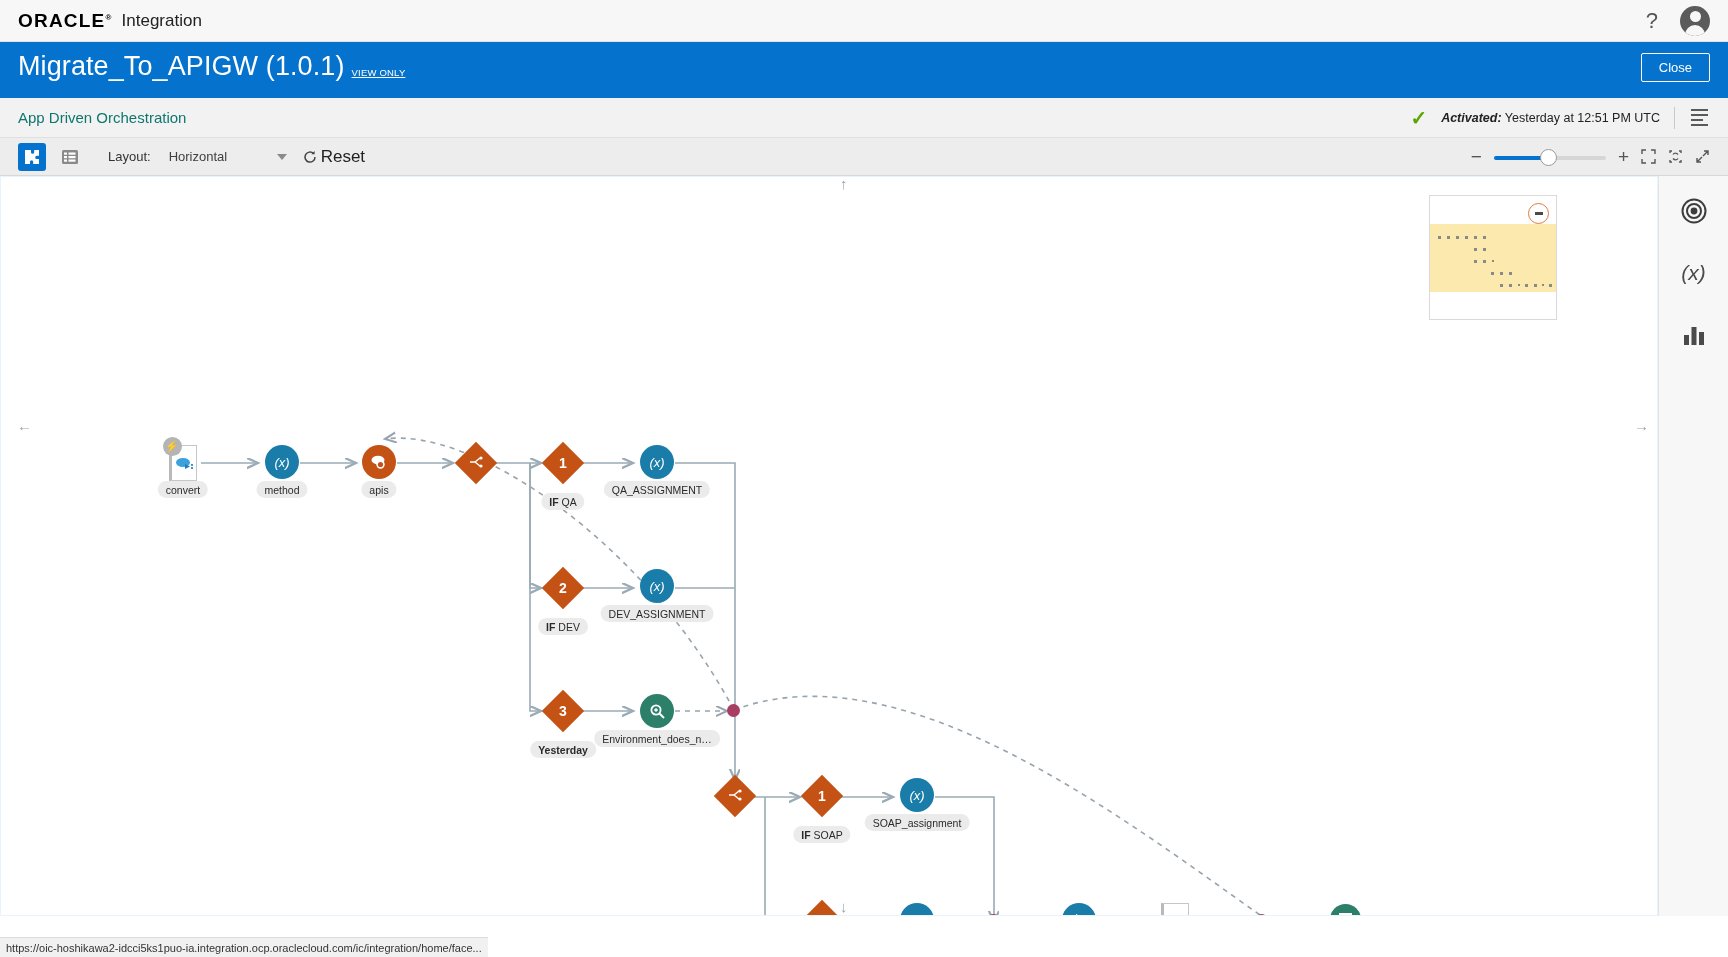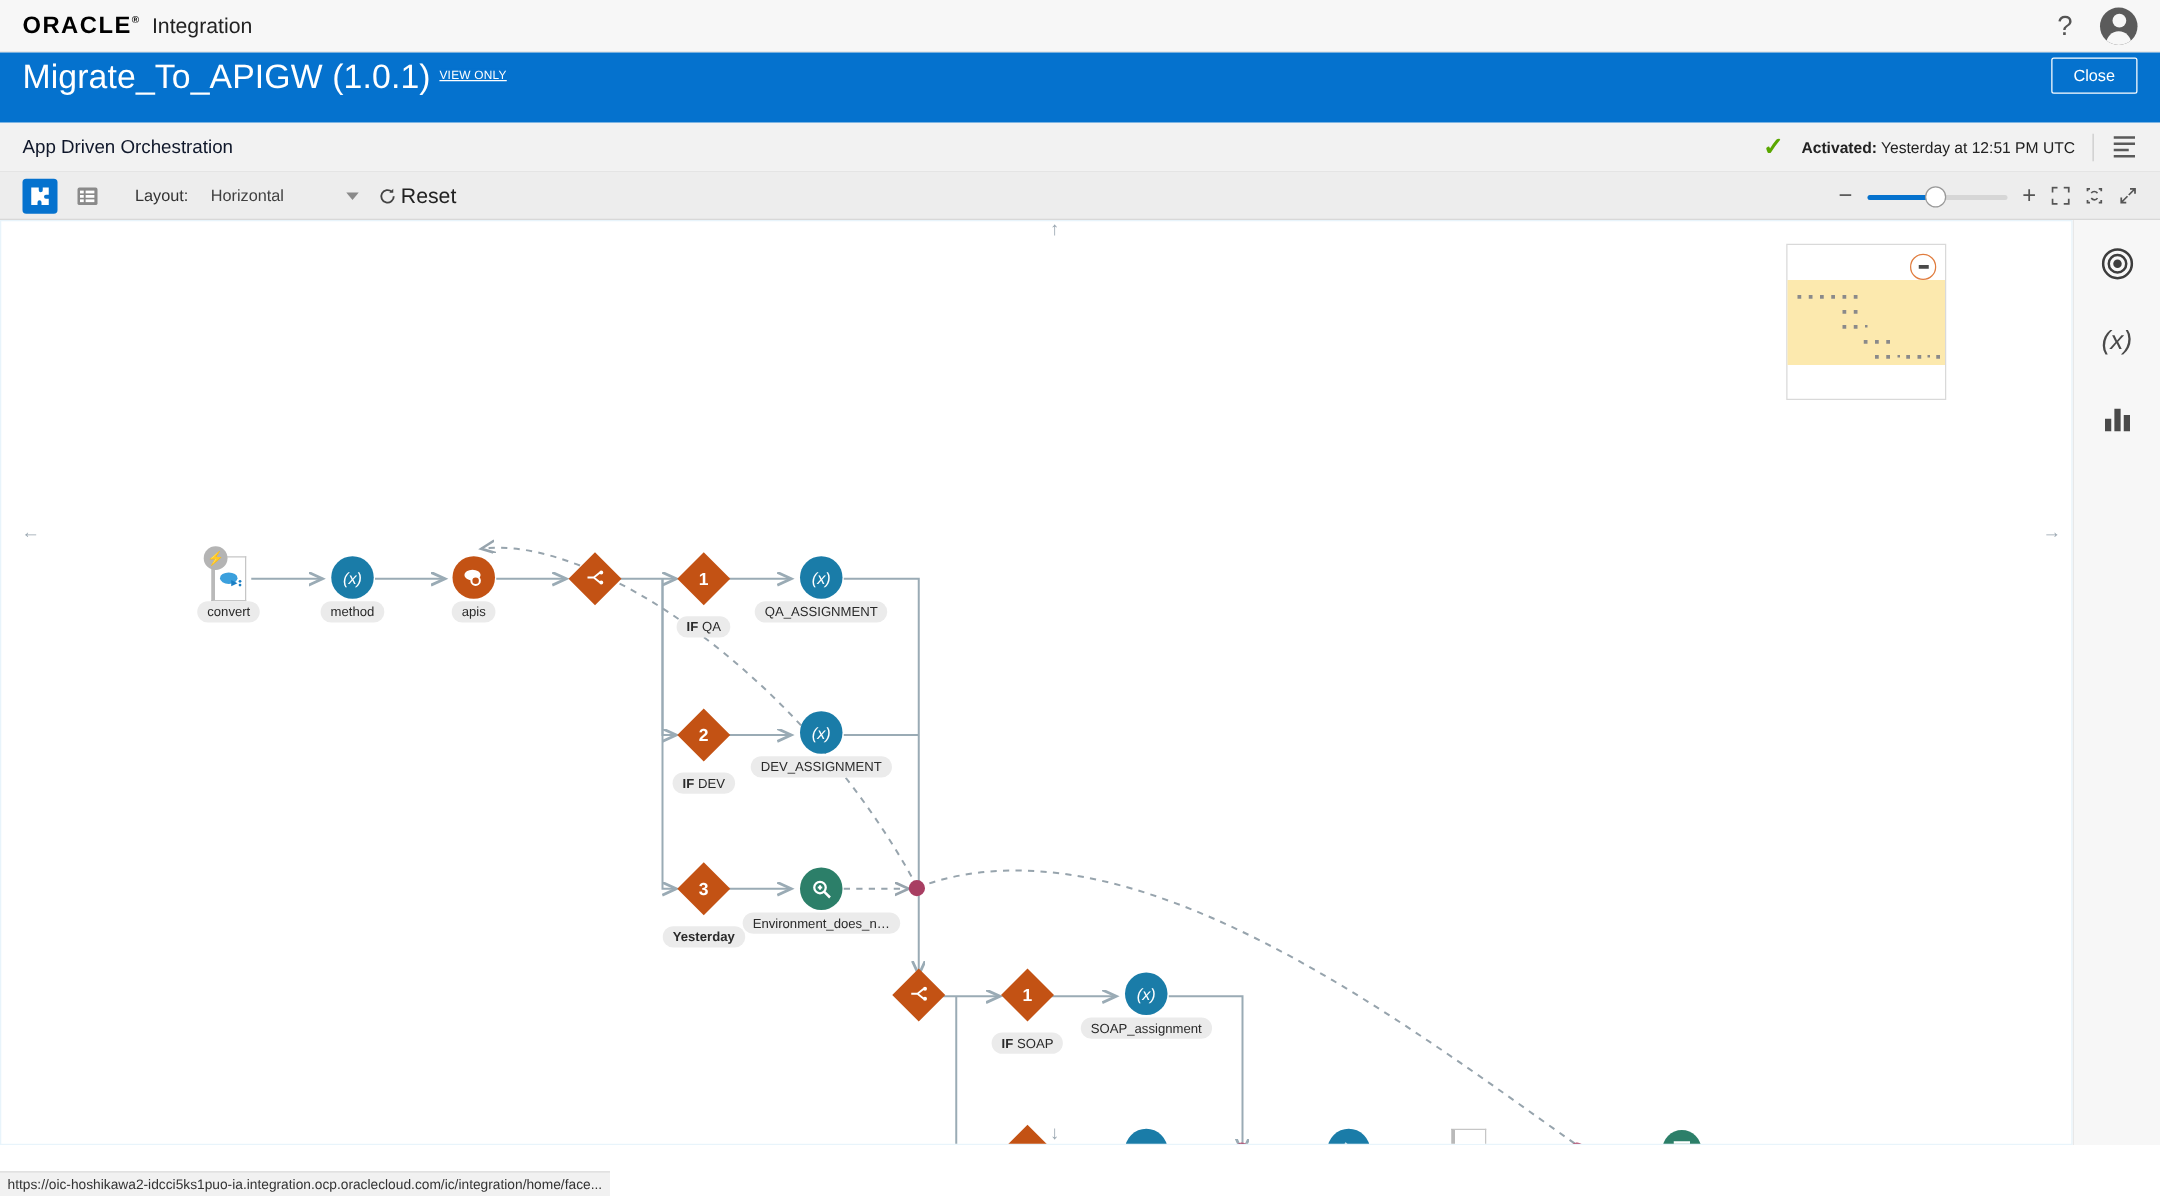--- a/index.html
+++ b/index.html
@@ -26,22 +26,22 @@
   .help-icon{ font-size:22px; color:#555; cursor:pointer; line-height:1; }
   .avatar-icon{ width:30px; height:30px; border-radius:50%; background:#5b5b5b;
     position:relative; overflow:hidden; cursor:pointer; }
   .avatar-icon::before{ content:""; position:absolute; width:11px; height:11px;
     border-radius:50%; background:#f7f7f7; left:9.5px; top:5px; }
   .avatar-icon::after{ content:""; position:absolute; width:20px; height:11px;
     border-radius:10px 10px 0 0; background:#f7f7f7; left:5px; top:19px; }
 
   
   .title-bar{
-    height:56px; background:#0572ce; display:flex; align-items:flex-start;
-    padding:4px 18px; position:relative;
+    height:56px; background:#0572ce; display:flex; align-items:flex-end;
+    padding:16px 18px; position:relative;
   }
   .integration-title{
     font-size:27px; color:#fff; font-weight:normal; letter-spacing:0.1px;
   }
   .view-only-badge{
     font-size:9.5px; color:#ffffff; background:#0572ce; border:0;
     margin-left:7px; align-self:flex-start; margin-top:12px;
     text-decoration:underline; letter-spacing:0.2px;
     position:relative; top:-3px;
   }
@@ -49,25 +49,25 @@
     margin-left:auto; background:#0572ce; border:1px solid #ffffff;
     color:#fff; font-size:13px; padding:6px 17px; border-radius:2px;
     cursor:pointer; font-family:"Liberation Sans", sans-serif;
   }
 
   
   .sub-header{
     height:40px; background:#f2f2f2; border-bottom:1px solid #e0e0e0;
     display:flex; align-items:center; padding:0 18px;
   }
-  .orchestration-style{ font-size:15px; color:#0f172a; }
+  .orchestration-style{ font-size:15px; color:#0f766e; }
   .sub-right{ margin-left:auto; display:flex; align-items:center; gap:14px; }
   .check-mark{ color:#5aa700; font-size:20px; font-weight:bold; line-height:1; }
   .status-text{ font-size:12.5px; color:#222; }
-  .status-text b{ font-weight:bold; }
+  .status-text b{ font-weight:bold;font-style:italic; }
   .divider-v{ width:1px; height:22px; background:#c9c9c9; }
   .hamburger{ display:flex; flex-direction:column; gap:3px; cursor:pointer; padding:2px; }
   .hamburger span{ display:block; height:2px; background:#5a5a5a; }
   .hamburger span:nth-child(1){ width:17px; }
   .hamburger span:nth-child(2){ width:17px; }
   .hamburger span:nth-child(3){ width:12px; }
   .hamburger span:nth-child(4){ width:17px; }
 
   
   .toolbar{

